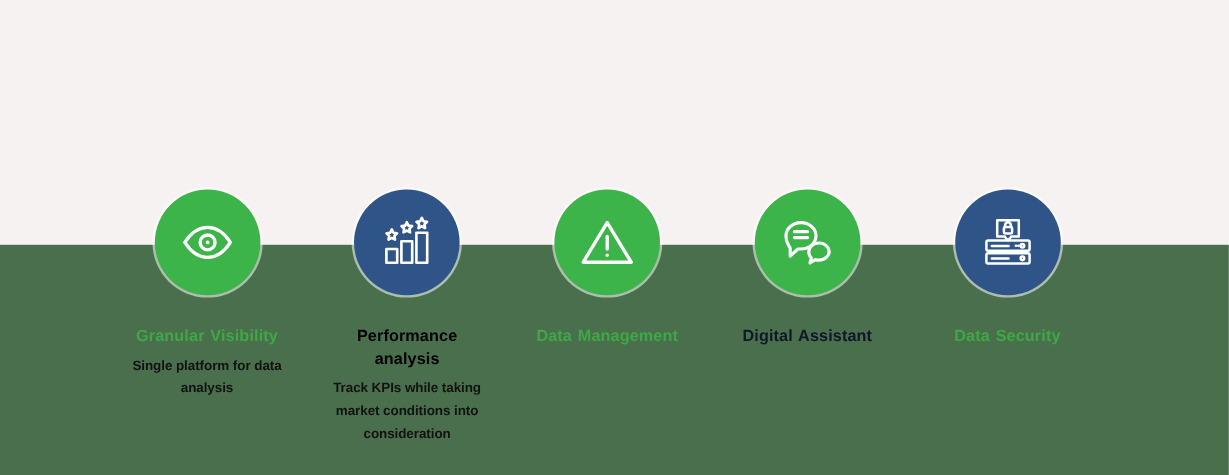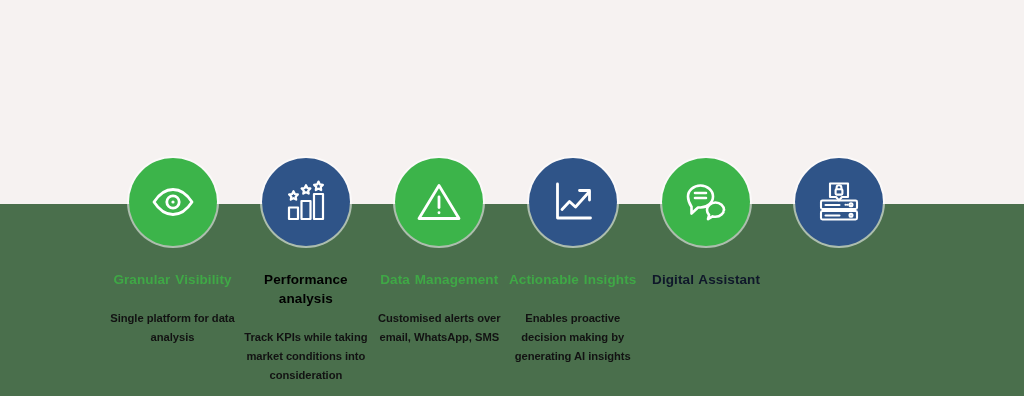--- a/index.html
+++ b/index.html
@@ -71,21 +71,21 @@
     margin-top: 24px;
     font-size: 13.5px;
     line-height: 19px;
     font-weight: 700;
     text-align: center;
     letter-spacing: 0.1px;
     word-spacing: 1px;
   }
 
   .desc {
-    margin-top: 20px;
+    margin-top: 7px;
     font-size: 11.2px;
     line-height: 19px;
     font-weight: 700;
     color: #121212;
     text-align: center;
     letter-spacing: -0.05px;
     width: 133px;
   }
 </style>
 </head>
@@ -133,36 +133,22 @@
       <div class="circle" style="background:#3cb44a">
         <span>
           <svg width="48" height="48" viewBox="0 0 48 48" fill="none" stroke="#ffffff" stroke-width="2.8" stroke-linecap="round" stroke-linejoin="round">
             <path d="M24 7.5 44 40.5H4z"></path>
             <path d="M24 19v10.5"></path>
             <path d="M24 34.6v0.2"></path>
           </svg>
         </span>
       </div>
       <div class="title" style="color:#3fa846">Data Management</div>
-      <div class="desc">Customised alerts over email, WhatsApp, SMS</div>
     </div>
 
-    <div class="col">
-      <div class="circle" style="background:#2f5488">
-        <span>
-          <svg width="48" height="48" viewBox="0 0 48 48" fill="none" stroke="#ffffff" stroke-width="2.8" stroke-linecap="round" stroke-linejoin="round">
-            <path d="M8.5 6v34h33"></path>
-            <path d="M13 31.5l7.5-8 6 5.5L40 14"></path>
-            <path d="M30.5 12.5H40.5V22"></path>
-          </svg>
-        </span>
-      </div>
-      <div class="title" style="color:#3fa846">Actionable Insights</div>
-      <div class="desc">Enables proactive decision making by generating AI insights</div>
-    </div>
 
     <div class="col">
       <div class="circle" style="background:#3cb44a">
         <span>
           <svg width="48" height="48" viewBox="0 0 48 48" fill="none" stroke="#ffffff" stroke-width="2.6" stroke-linecap="round" stroke-linejoin="round">
             <path d="M6 18.5c0-6.1 5.6-11 12.5-11s12.5 4.9 12.5 11-5.6 11-12.5 11h-2.5l-6.5 6v-6.7C7.6 25.9 6 22.4 6 18.5z"></path>
             <path d="M13 15h11M13 20h11"></path>
             <path d="M42 31.2c0 4.2-3.8 7.6-8.5 7.6-1 0-2-.15-2.9-.42l-4.6 2.8 1.1-4.2c-1.3-1.3-2.1-3-2.1-4.9 0-4.2 3.8-7.6 8.5-7.6s8.5 3.4 8.5 7.6z"></path>
           </svg>
         </span>
@@ -179,16 +165,17 @@
             <path d="M21.6 11.2v-1.6a2.4 2.4 0 0 1 4.8 0v1.6"></path>
             <rect x="6" y="22.5" width="36" height="8.5" rx="1.4"></rect>
             <rect x="6" y="33" width="36" height="8.5" rx="1.4"></rect>
             <path d="M10.5 27h14M10.5 37.5h14"></path>
             <circle cx="36" cy="26.8" r="1.5"></circle>
             <circle cx="36" cy="37.3" r="1.5"></circle>
             <path d="M30.5 26.8h.2M32.6 26.8h.2"></path>
           </svg>
         </span>
       </div>
+      <div class="title" style="color:#3fa846">Data Security</div>
     </div>
 
   </div>
 </div>
 
 </body></html>

